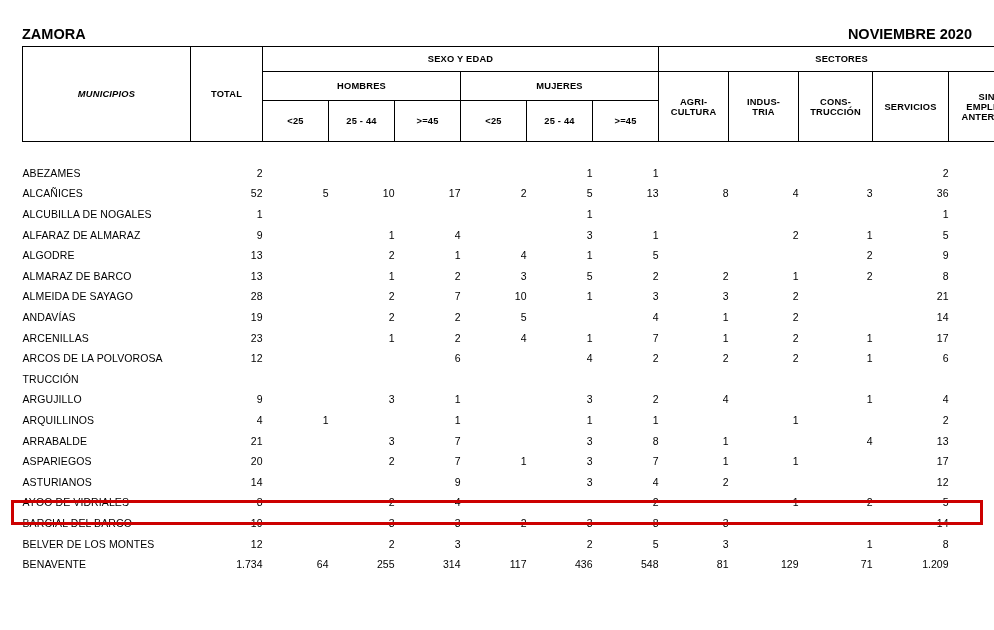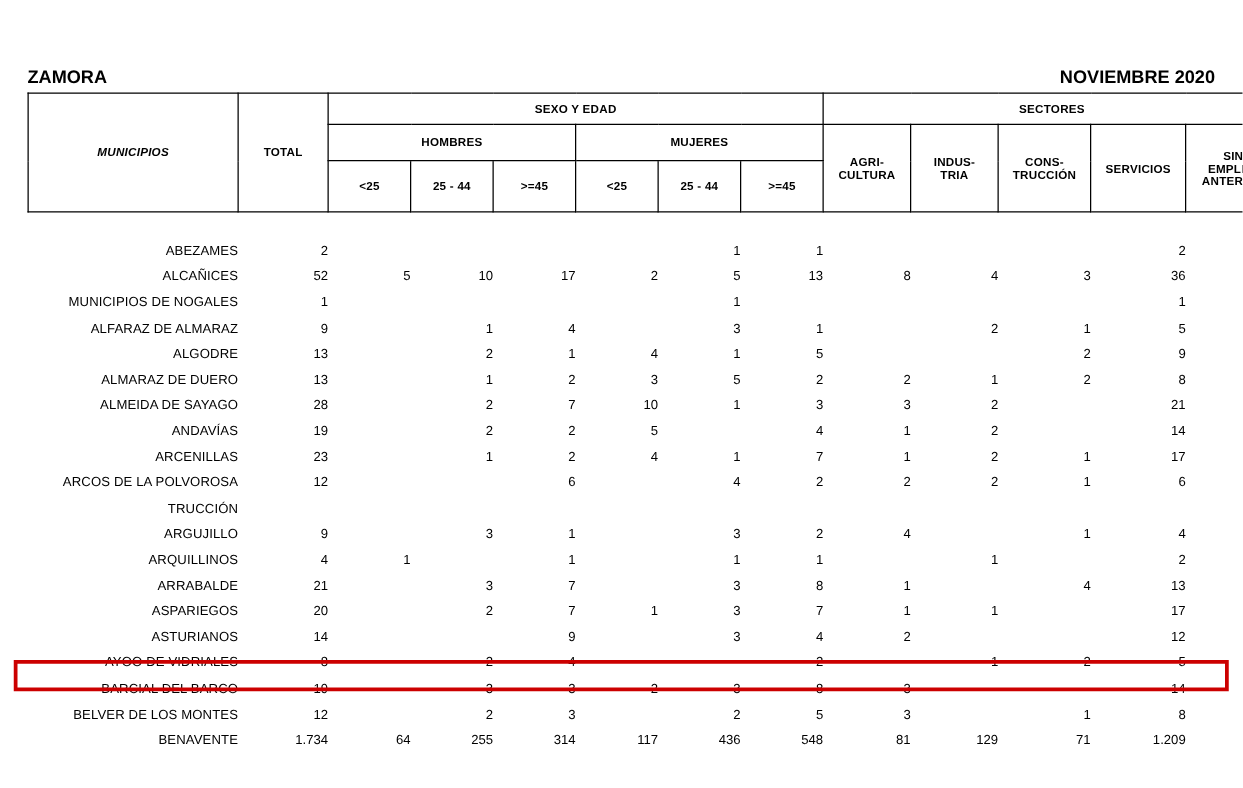--- a/index.html
+++ b/index.html
@@ -25,21 +25,21 @@
   .doc-title {
     font-size: 15.5px;
     font-weight: bold;
     letter-spacing: 0.2px;
     margin: 12px 0 0 6px;
   }
   .subheader {
     display: flex;
     justify-content: space-between;
     align-items: flex-end;
-    margin: 54px 6px 4px 6px;
+    margin: 26px 6px 4px 6px;
     font-size: 14.5px;
     font-weight: bold;
   }
   table.data {
     border-collapse: collapse;
     width: 962px;
     margin-left: 6px;
     table-layout: fixed;
     font-size: 10.5px;
   }
@@ -63,21 +63,21 @@
   .hdr-row-2 th { height: 26px; }
   .hdr-row-3 th { height: 38px; }
   table.data td {
     border: none;
     padding: 0;
     height: 20.6px;
     font-size: 10.5px;
     vertical-align: middle;
   }
   td.name {
-    text-align: right;
+    text-align: left;
     padding-left: 10px;
     letter-spacing: 0.1px;
     white-space: nowrap;
   }
   td.num {
     text-align: right;
     padding-right: 12px;
   }
   tr.body-row { position: relative; }
   
@@ -196,21 +196,21 @@
           <td class="num">2</td>
           <td class="num">5</td>
           <td class="num">13</td>
           <td class="num">8</td>
           <td class="num">4</td>
           <td class="num">3</td>
           <td class="num">36</td>
           <td class="num">1</td>
         </tr>
         <tr class="body-row">
-          <td class="name">MUNICIPIOS DE NOGALES</td>
+          <td class="name">ALCUBILLA DE NOGALES</td>
           <td class="num">1</td>
           <td class="num"></td>
           <td class="num"></td>
           <td class="num"></td>
           <td class="num"></td>
           <td class="num">1</td>
           <td class="num"></td>
           <td class="num"></td>
           <td class="num"></td>
           <td class="num"></td>
@@ -241,21 +241,21 @@
           <td class="num">4</td>
           <td class="num">1</td>
           <td class="num">5</td>
           <td class="num"></td>
           <td class="num"></td>
           <td class="num">2</td>
           <td class="num">9</td>
           <td class="num">2</td>
         </tr>
         <tr class="body-row">
-          <td class="name">ALMARAZ DE DUERO</td>
+          <td class="name">ALMARAZ DE BARCO</td>
           <td class="num">13</td>
           <td class="num"></td>
           <td class="num">1</td>
           <td class="num">2</td>
           <td class="num">3</td>
           <td class="num">5</td>
           <td class="num">2</td>
           <td class="num">2</td>
           <td class="num">1</td>
           <td class="num">2</td>

